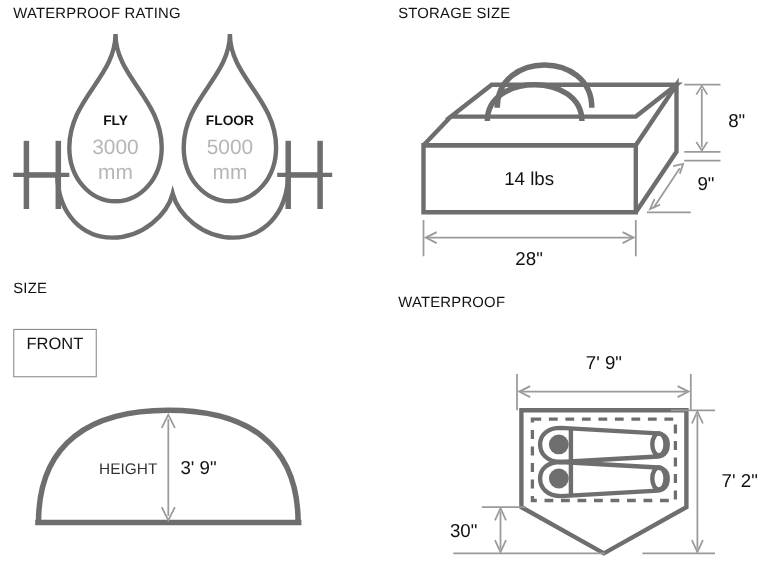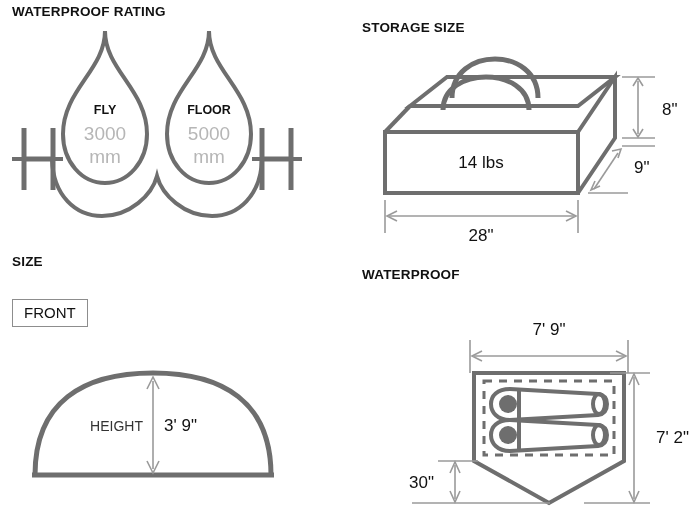--- a/index.html
+++ b/index.html
@@ -15,21 +15,21 @@
     width: 700px;
     height: 510px;
     background: #ffffff;
   }
   .panel { position: absolute; }
   .panel-title {
     position: absolute;
     font-size: 13.5px;
     letter-spacing: 0.2px;
     color: #111111;
-    font-weight: 700;
+    font-weight: 400;
     white-space: nowrap;
   }
   svg { display: block; overflow: visible; }
   .stroke { fill: none; stroke: #6e6e6e; }
   .dim { fill: none; stroke: #9a9a9a; stroke-width: 1.6; }
   .dimtick { fill: none; stroke: #9a9a9a; stroke-width: 1.6; }
   .lbl-dark {
     font-family: "Liberation Sans", sans-serif;
     fill: #111111;
     font-size: 17px;
@@ -47,21 +47,21 @@
   }
   .lbl-mid {
     font-family: "Liberation Sans", sans-serif;
     fill: #333333;
     font-size: 14px;
   }
   .front-box {
     position: absolute;
     border: 1.6px solid #8d8d8d;
     background: #ffffff;
-    padding: 5px 11px 6px 11px;
+    padding: 5px 11px 22px 11px;
     font-size: 15px;
     color: #111111;
     line-height: 1;
   }
 </style>
 </head>
 <body>
 
 <div id="sheet">
 
@@ -107,21 +107,21 @@
                C 232,155 251,134 251,106
                C 251,62 209,42 209,3 Z"></path>
       <text class="lbl-small-dark" x="209" y="86" text-anchor="middle">FLOOR</text>
       <text class="lbl-grey" x="209" y="112" text-anchor="middle">5000</text>
       <text class="lbl-grey" x="209" y="135" text-anchor="middle">mm</text>
     </svg>
   </div>
 
   <div class="panel" style="left:350px; top:0px; width:350px; height:255px;">
 
-    <div class="panel-title" style="left:12px; top:20px;">STORAGE SIZE</div>
+    <div class="panel-title" style="left:12px; top:4px;">STORAGE SIZE</div>
 
     <svg width="350" height="220" style="position:absolute; left:0; top:28px;">
 
       <path class="stroke" stroke-width="5" d="M 102,70 C 102,18 188,18 188,70"></path>
       <path class="stroke" stroke-width="5" d="M 93,82 C 93,38 179,38 179,82"></path>
 
       <path class="stroke" stroke-width="4" d="M 60,78 L 97,49 L 265,49 L 228,78 Z"></path>
 
       <path class="stroke" stroke-width="4" d="M 35,104 L 35,165 L 228,165 L 228,104 Z"></path>
 

